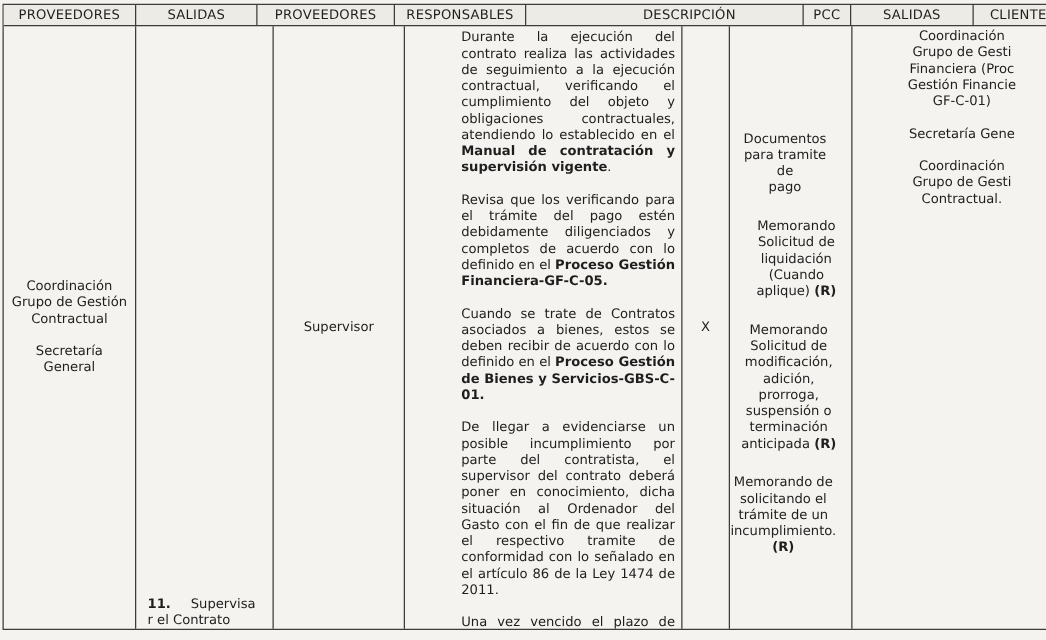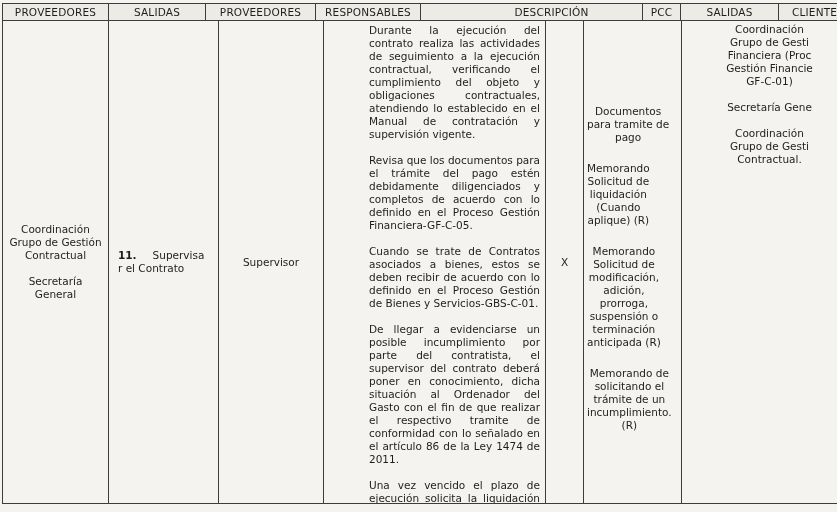--- a/index.html
+++ b/index.html
@@ -22,28 +22,28 @@
   .tbody { flex:1 1 auto; display:flex; min-height:0; }
   .td {
     border-right:1px solid #3c3c3c; overflow:hidden;
     font-size:10.5px; line-height:13px;
   }
   .c1 { width:106px; } .c2 { width:97px; } .c3 { width:110px; }
   .c4 { width:105px; } .c5 { width:182px;margin-left:40px; } .c6 { width:38px; }
   .c7 { width:98px; }  .c8 { flex:1; border-right:none; }
   .vcenter { display:flex; flex-direction:column; justify-content:center; align-items:center; text-align:center; }
   .pre { white-space:pre-line; }
-  .b { font-weight:normal; }
-  .act-cell { display:flex; flex-direction:column; justify-content:center; padding:0 4px 0 9px; text-align:left; }
+  .b { font-weight:bold; }
+  .act-cell { display:flex; flex-direction:column; justify-content:flex-end; padding:0 4px 0 9px; text-align:left; }
   .act-num { font-weight:bold; margin-right:16px; }
   .desc-cell { padding:3px 5px 0 5px; text-align:justify; }
   .desc-cell p { margin:0 0 13px 0; }
   .out-cell {
-    display:flex; flex-direction:column; align-items:flex-start; text-align:center;
-    padding:84px 0 0 3px; gap:18px;
+    display:flex; flex-direction:column; align-items:flex-end; text-align:center;
+    padding:84px 12px 0 3px; gap:18px;
   }
   .cli-cell { padding-top:2px; text-align:center; }
 </style>
 </head>
 <body>
 
 <div class="page">
   <div class="tbl">
 
     <div class="thead">
@@ -73,21 +73,21 @@
         <div class="pre"><span class="b act-num">11.</span><span>Supervisa
 r el Contrato</span></div>
       </div>
 
       <div class="td c4 vcenter">
         <div>Supervisor</div>
       </div>
 
       <div class="td c5 desc-cell">
         <p><span>Durante la ejecución del contrato realiza las actividades de seguimiento a la ejecución contractual, verificando el cumplimiento del objeto y obligaciones contractuales, atendiendo lo establecido en el </span><span class="b">Manual de contratación y supervisión vigente</span><span>.</span></p>
-        <p><span>Revisa que los documentos para el trámite del pago estén debidamente diligenciados y completos de acuerdo con lo definido en el </span><span class="b">Proceso Gestión Financiera-GF-C-05.</span></p>
+        <p><span>Revisa que los verificando para el trámite del pago estén debidamente diligenciados y completos de acuerdo con lo definido en el </span><span class="b">Proceso Gestión Financiera-GF-C-05.</span></p>
         <p><span>Cuando se trate de Contratos asociados a bienes, estos se deben recibir de acuerdo con lo definido en el </span><span class="b">Proceso Gestión de Bienes y Servicios-GBS-C-01.</span></p>
         <p><span>De llegar a evidenciarse un posible incumplimiento por parte del contratista, el supervisor del contrato deberá poner en conocimiento, dicha situación al Ordenador del Gasto con el fin de que realizar el respectivo tramite de conformidad con lo señalado en el artículo 86 de la Ley 1474 de 2011.</span></p>
         <p><span>Una vez vencido el plazo de ejecución solicita la liquidación del mismo si a ello hubiere lugar., de acuerdo con lo definido en el</span></p>
       </div>
 
       <div class="td c6 vcenter">
         <div>X</div>
       </div>
 
       <div class="td c7 out-cell">

